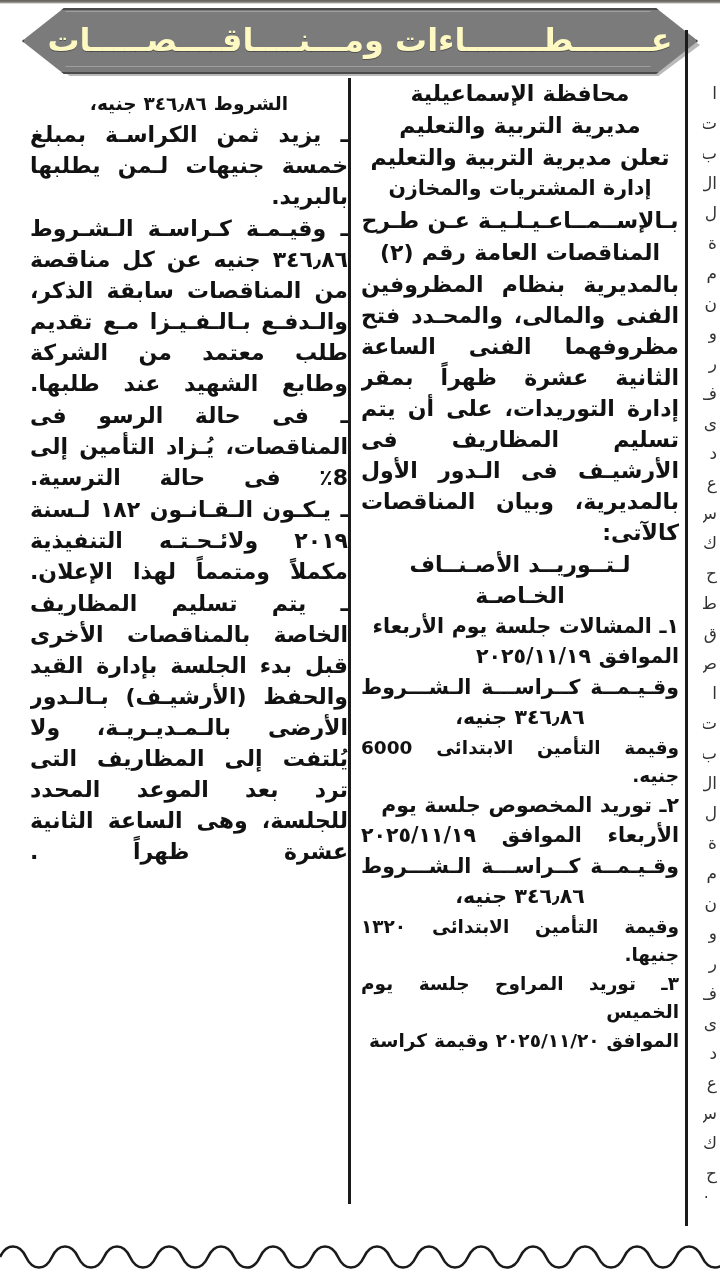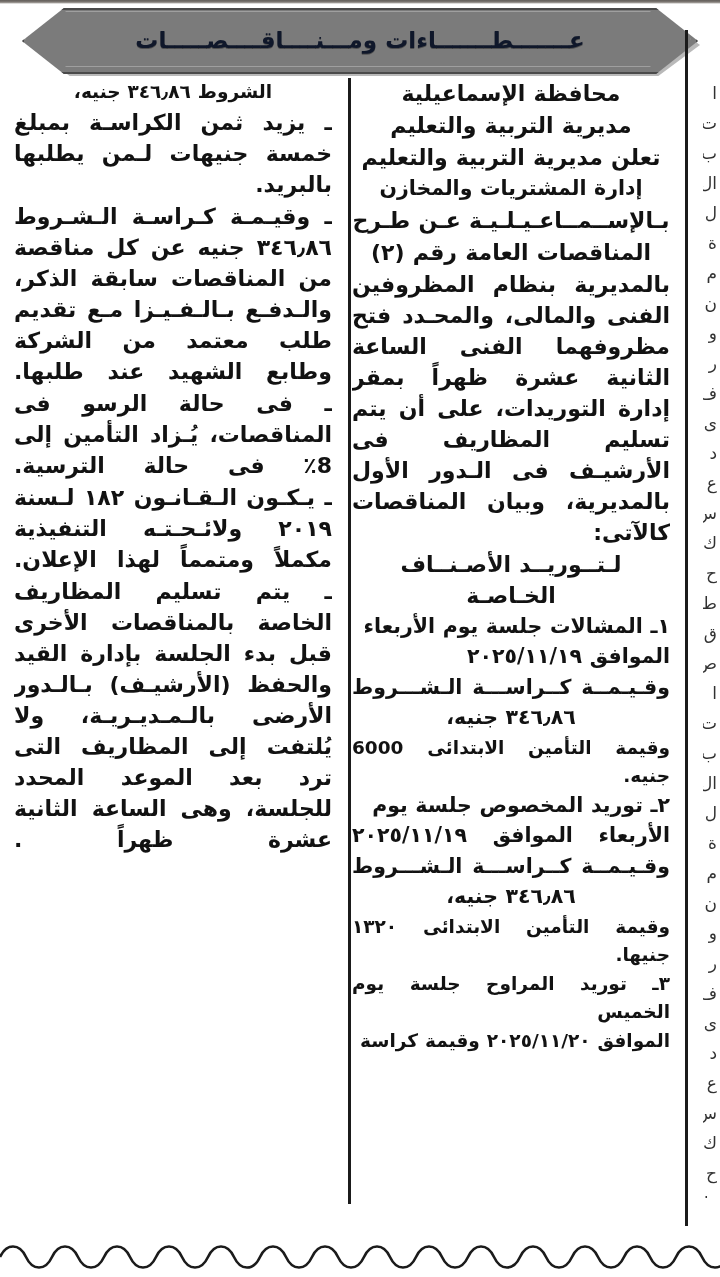--- a/index.html
+++ b/index.html
@@ -62,22 +62,22 @@
     justify-content: center;
   }
   .banner-inner-line {
     position: absolute;
     top: 3px; left: 3px; right: 3px; bottom: 3px;
     clip-path: polygon(0% 50%, 6.2% 0%, 93.8% 0%, 100% 50%, 93.8% 100%, 6.2% 100%);
     box-shadow: inset 0 0 0 1px rgba(255,255,255,.28);
     pointer-events: none;
   }
   .banner-title {
-    color: #0f172a;
-    font-size: 23px;
+    color: #fef9c3;
+    font-size: 32px;
     font-weight: 700;
     letter-spacing: 2px;
     line-height: 1;
     text-shadow: 0 1px 0 rgba(0,0,0,.35);
     white-space: nowrap;
     transform: translateY(-1px);
   }
 
   
   .edge-rule {
@@ -117,22 +117,22 @@
     height: 1126px;
     background: #1b1b1b;
   }
   .column {
     position: absolute;
     top: 0;
     width: 318px;
     height: 1130px;
     overflow: hidden;
   }
-  .column.right { right: 16px; }
-  .column.left  { left: 0; }
+  .column.right { right: 7px; }
+  .column.left  { left: 16px; margin-top: 12px; }
 
   .para {
     margin: 0 0 1px 0;
     text-align: justify;
     text-align-last: justify;
     font-size: 20.5px;
     line-height: 29.5px;
     font-weight: 700;
     color: #121212;
     word-spacing: 0.5px;

